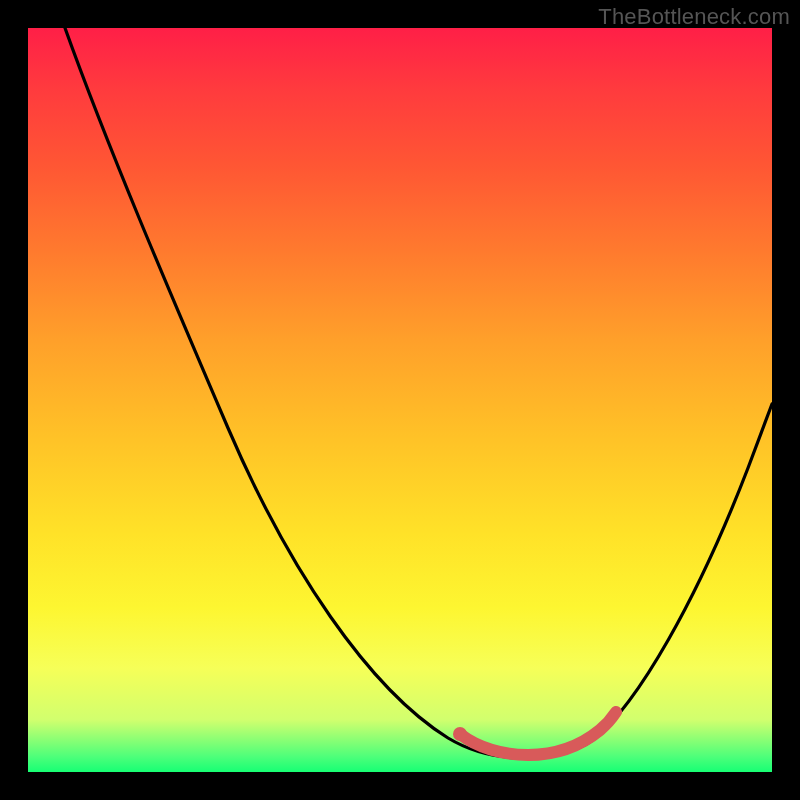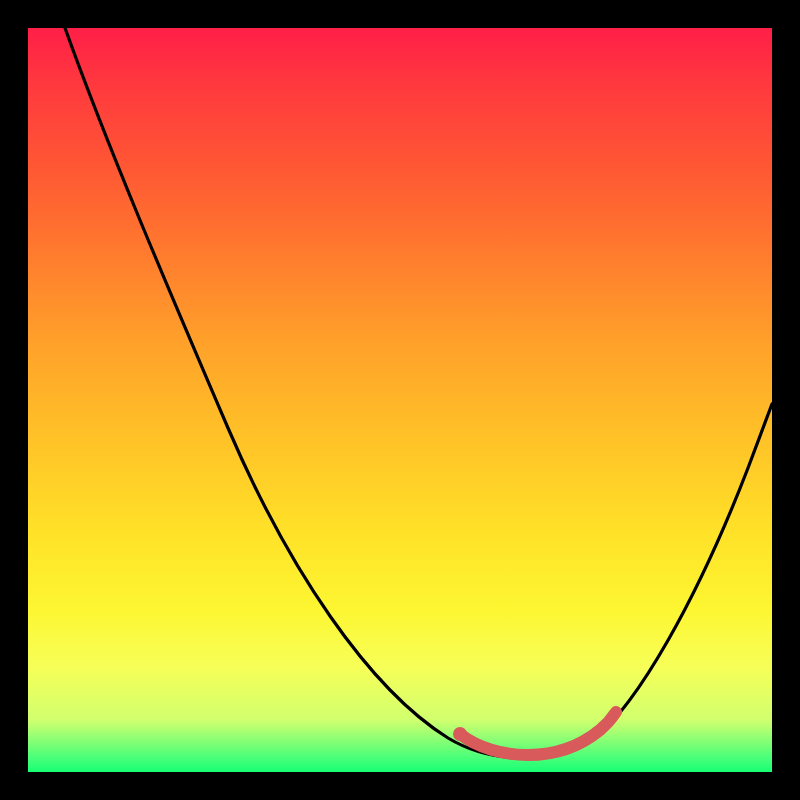--- a/index.html
+++ b/index.html
@@ -54,20 +54,21 @@
     left: 0;
     top: 0;
     width: 744px;
     height: 744px;
   }
 </style>
 </head>
 <body>
 
 <div class="frame">
+  <div class="watermark">TheBottleneck.com</div>
 
   <div class="plot">
     <svg class="curve" viewBox="0 0 744 744" preserveAspectRatio="none">
       <path d="M 37 0
                C 80 120, 140 260, 200 400
                C 260 540, 340 660, 420 710
                C 445 725, 470 730, 495 730
                C 520 730, 545 726, 565 712
                C 610 676, 670 570, 720 440
                C 732 408, 744 376, 744 376" fill="none" stroke="#000" stroke-width="3.2" stroke-linecap="round" stroke-linejoin="round"></path>

